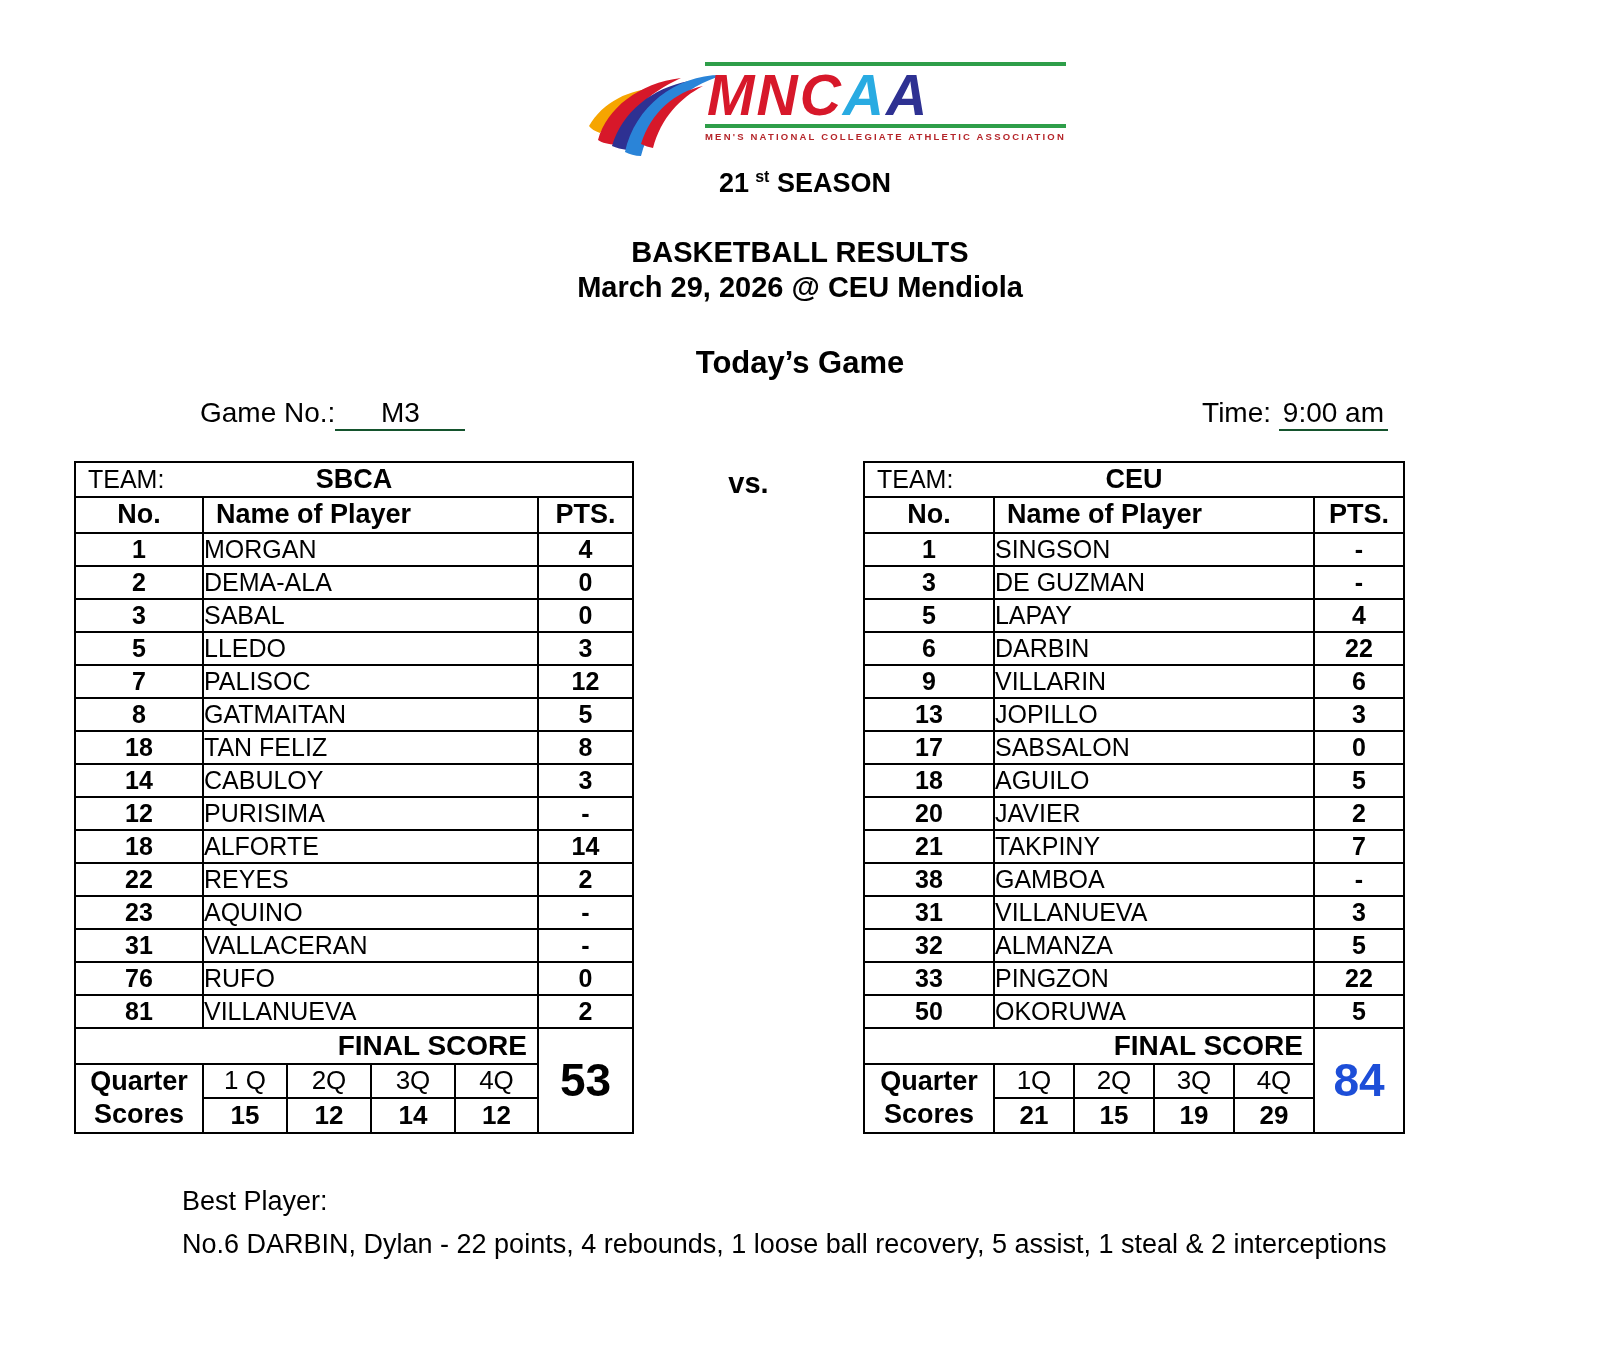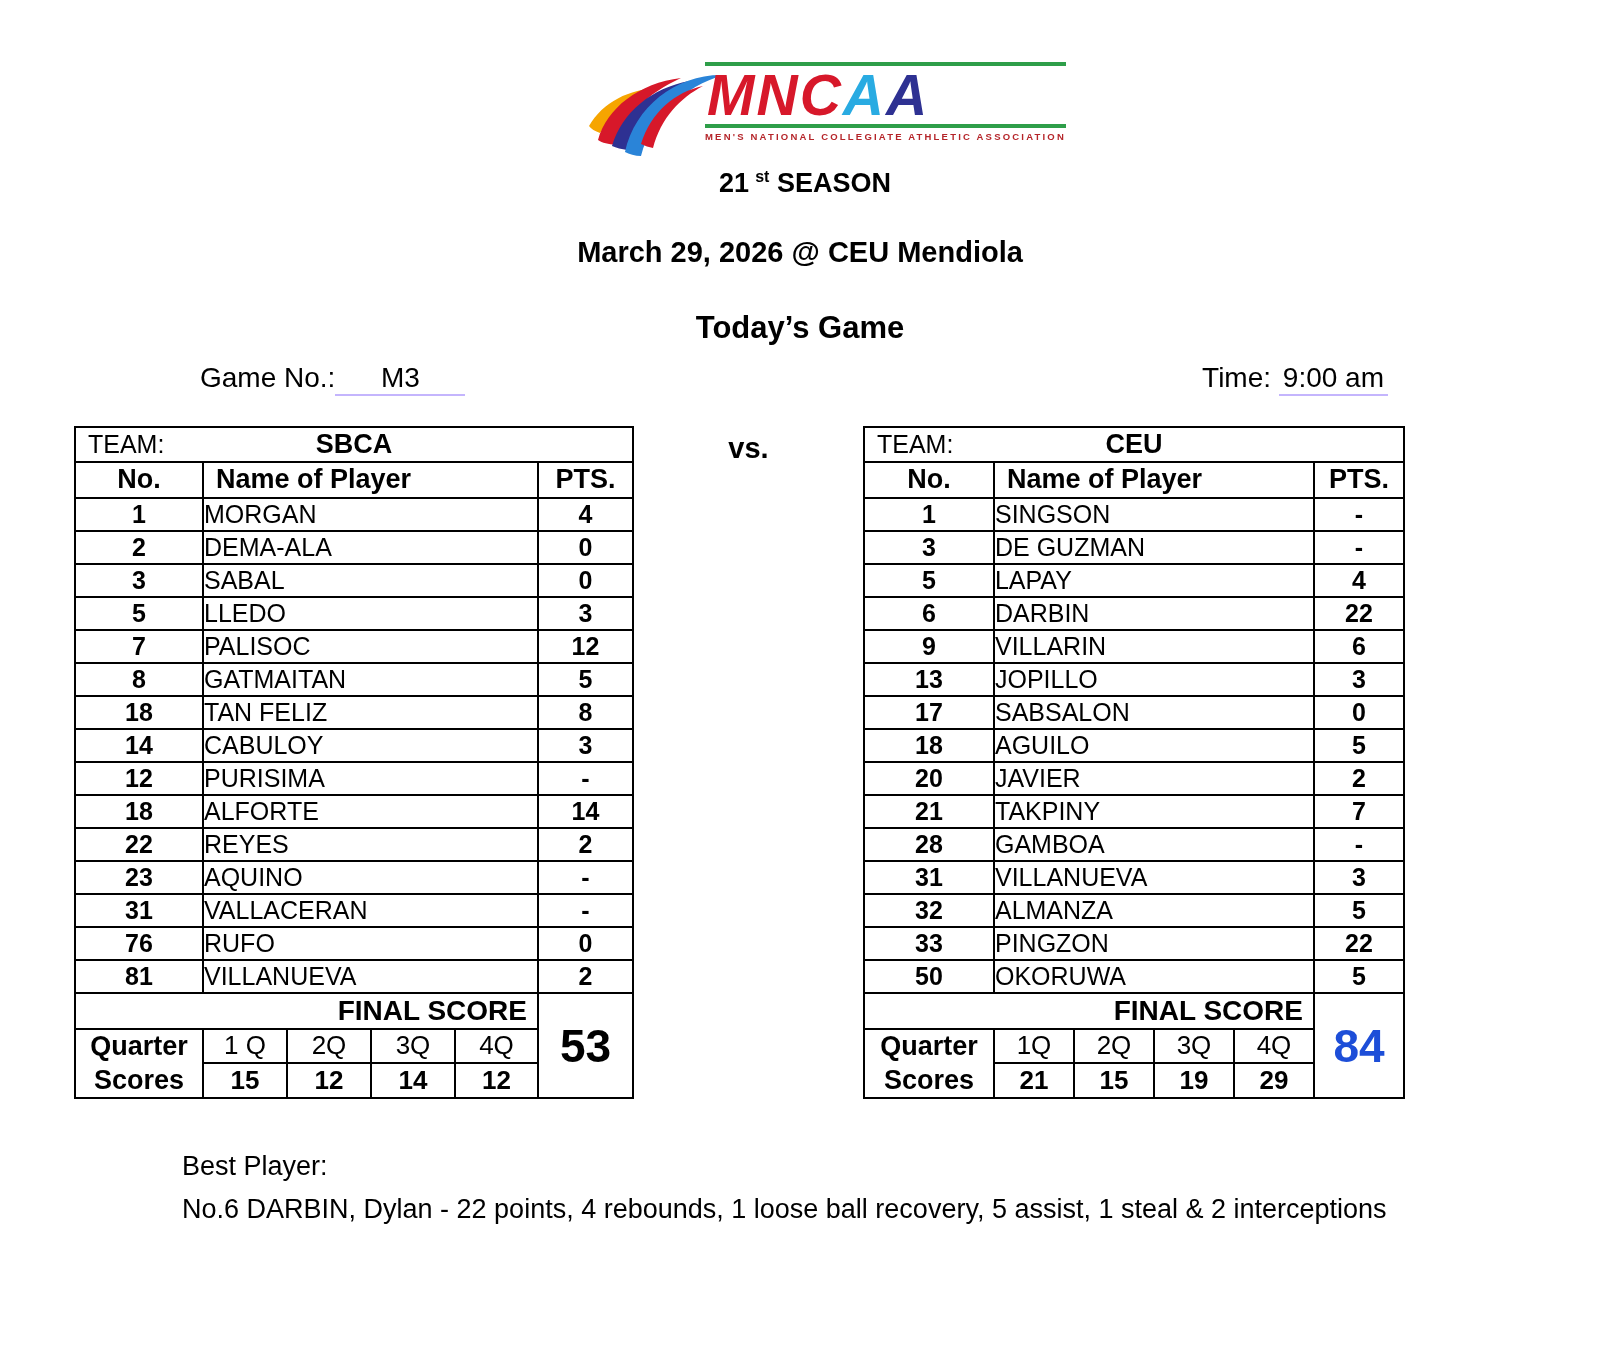--- a/index.html
+++ b/index.html
@@ -19,21 +19,21 @@
   .tagline { font-size:9.5px; font-weight:bold; color:#b5252a; letter-spacing:2.2px; margin-top:3px; white-space:nowrap; text-align:right; }
   .season-line { text-align:center; font-size:27px; font-weight:bold; margin-top:10px; margin-left:10px; }
   .season-line sup { font-size:16px;margin-left:6px; }
 
   
   .title-block { text-align:center; margin-top:36px; line-height:1.2; }
   .title-block .t1, .title-block .t2 { font-size:29px; font-weight:bold; }
   .todays-game { text-align:center; font-size:31px; font-weight:bold; margin-top:40px; }
 
   .game-row { display:flex; justify-content:space-between; padding:0 212px 0 200px; margin-top:16px; font-size:28px; }
-  .uline { display:inline-block; border-bottom:2px solid #c4b5fd; text-align:center; }
+  .uline { display:inline-block; border-bottom:2px solid #14532d; text-align:center; }
   .game-no-val { min-width:130px; }
   .time-val { padding:0 4px; }
 
   
   .tables-row { display:flex; align-items:flex-start; padding-left:74px; padding-right:195px; margin-top:30px; }
   .vs { flex:1 1 auto; text-align:center; font-size:29px; font-weight:bold; padding-top:6px; }
 
   table.score-table { border-collapse:collapse; table-layout:fixed; }
   table.left-table  { width:558px; }
   table.right-table { width:540px; }
@@ -78,20 +78,21 @@
     <div class="green-line"></div>
     <div class="tagline">MEN'S NATIONAL COLLEGIATE ATHLETIC ASSOCIATION</div>
   </div>
 </div>
 <div class="season-line">
   <span>21</span><sup>st</sup>
   <span>SEASON</span>
 </div>
 
 <div class="title-block">
+  <div class="t1">BASKETBALL RESULTS</div>
   <div class="t2">March 29, 2026 @ CEU Mendiola</div>
 </div>
 
 <div class="todays-game">Today’s Game</div>
 
 <div class="game-row">
   <div>
     <span>Game No.:</span><span class="uline game-no-val">M3</span>
   </div>
   <div>
@@ -294,21 +295,21 @@
           <td class="c-no">20</td>
           <td class="c-name" colspan="4">JAVIER</td>
           <td class="c-pts">2</td>
         </tr>
         <tr class="player-row">
           <td class="c-no">21</td>
           <td class="c-name" colspan="4">TAKPINY</td>
           <td class="c-pts">7</td>
         </tr>
         <tr class="player-row">
-          <td class="c-no">28</td>
+          <td class="c-no">38</td>
           <td class="c-name" colspan="4">GAMBOA</td>
           <td class="c-pts">-</td>
         </tr>
         <tr class="player-row">
           <td class="c-no">31</td>
           <td class="c-name" colspan="4">VILLANUEVA</td>
           <td class="c-pts">3</td>
         </tr>
         <tr class="player-row">
           <td class="c-no">32</td>

